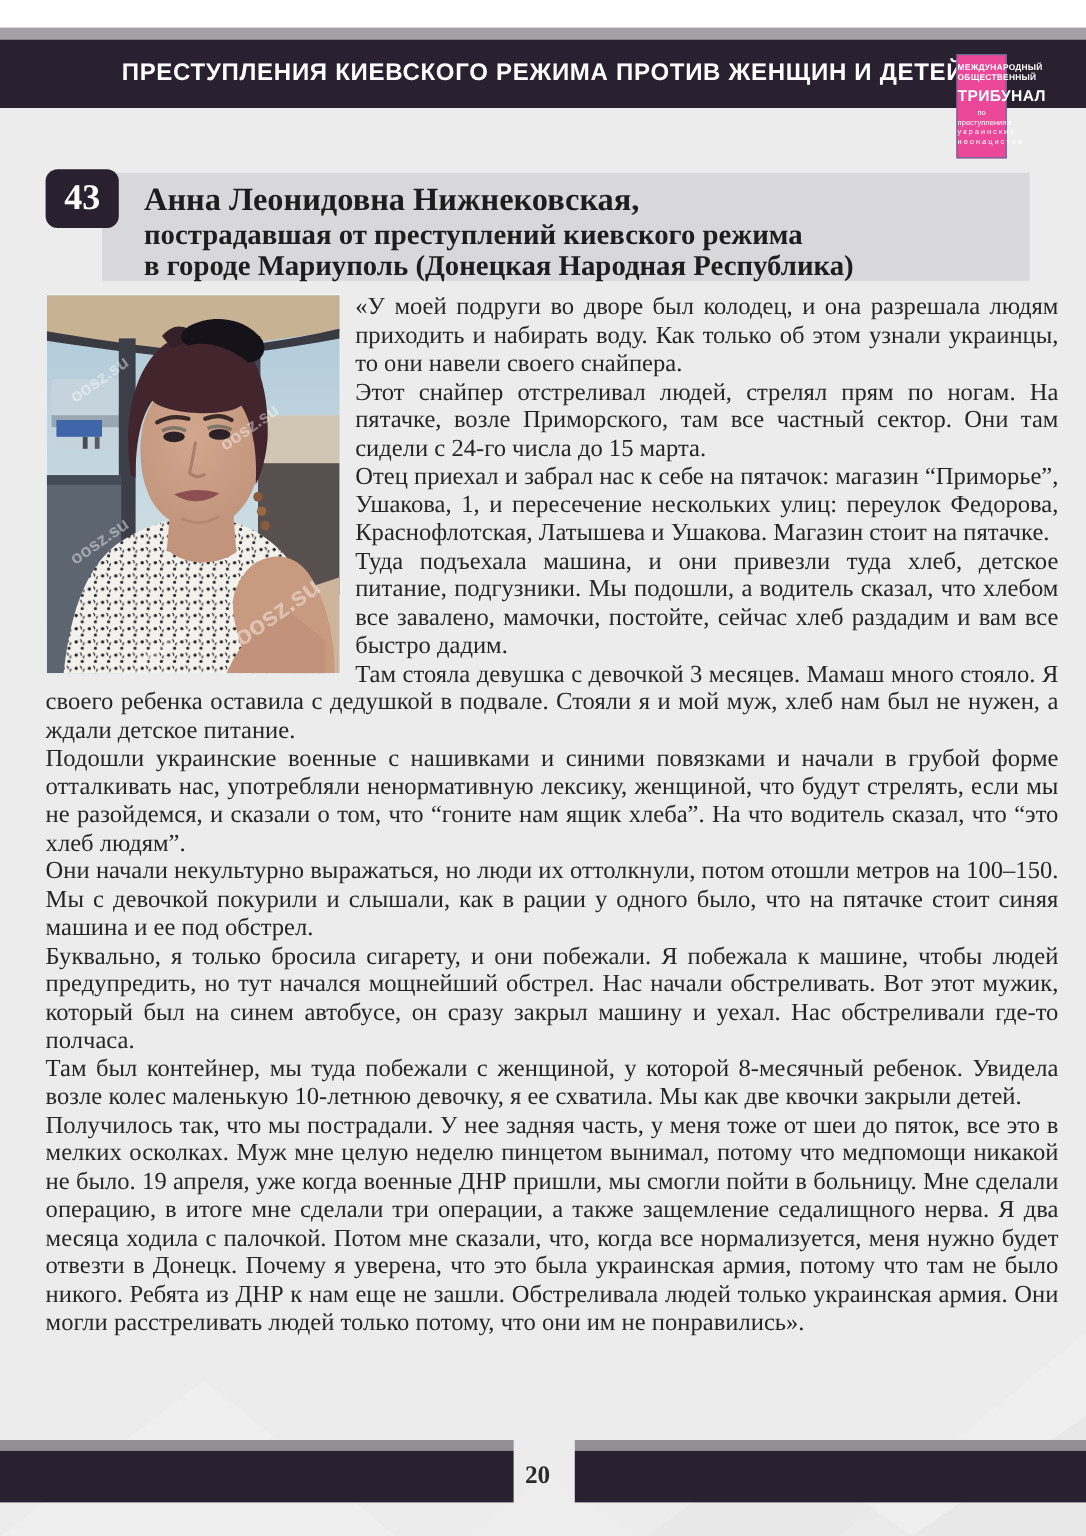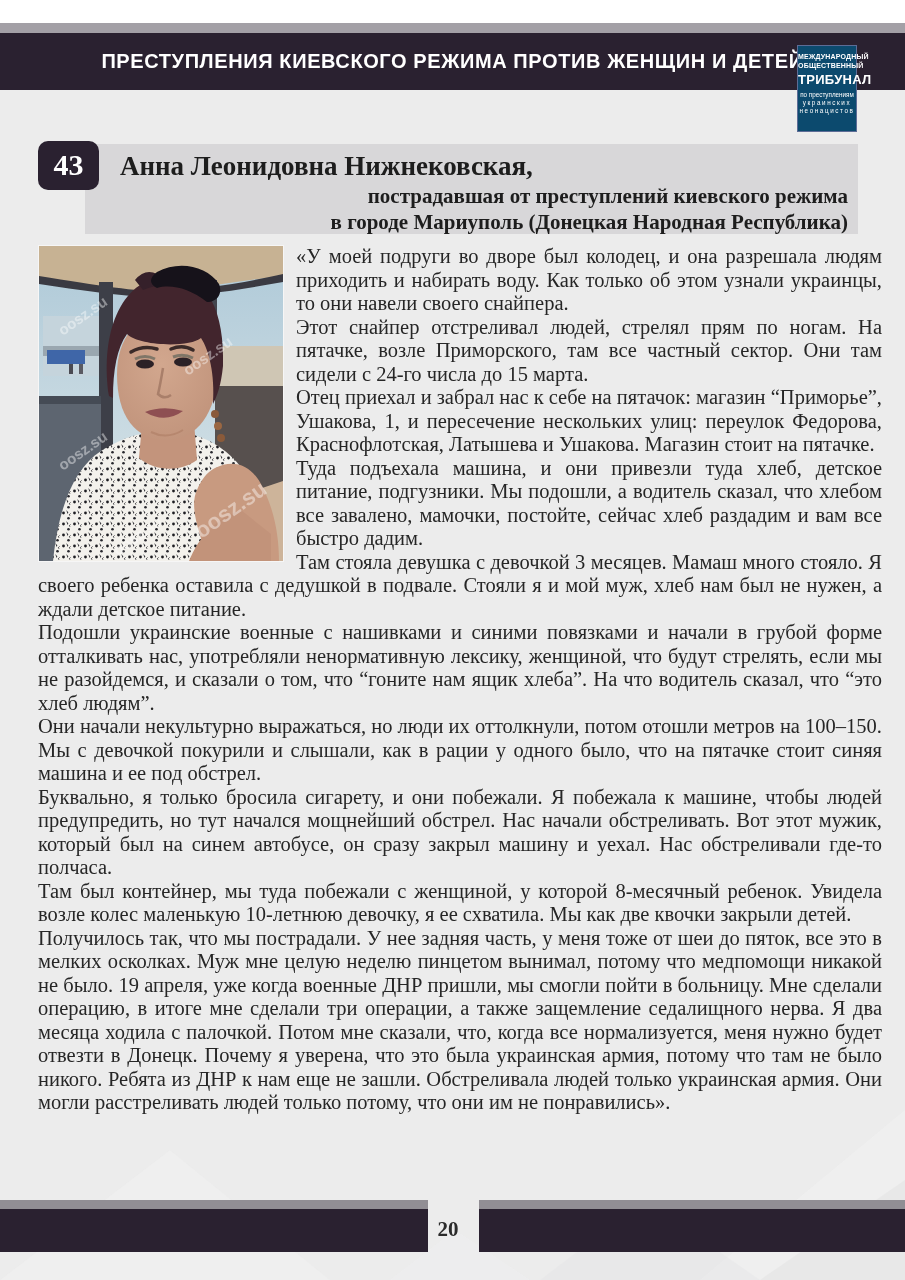--- a/index.html
+++ b/index.html
@@ -13,39 +13,39 @@
   .strip-gray  { position:absolute; left:0; top:23px; width:905px; height:10px; background:#a3a0a6; }
   .header-band {
     position:absolute; left:0; top:33px; width:905px; height:57px; background:#2a2130;
     display:flex; align-items:center; justify-content:center;
   }
   .header-title {
     font-family:"Liberation Sans", sans-serif; font-weight:bold; font-size:20px;
     letter-spacing:0.6px; color:#ffffff; white-space:nowrap;
   }
   .logo {
-    position:absolute; left:797px; top:45px; width:60px; height:87px;
-    background:#0c4a6e; border:1px solid #5d6c96; z-index:5;
+    position:absolute; left:797px; top:45px; width:42px; height:87px;
+    background:#ec4899; border:1px solid #5d6c96; z-index:5;
     font-family:"Liberation Sans", sans-serif; color:#ffffff; text-align:center;
     padding-top:6px; line-height:1;
   }
   .logo-l12 { font-size:7px; font-weight:bold; line-height:9px; letter-spacing:0.2px; }
   .logo-l3  { font-size:13px; font-weight:bold; line-height:15px; margin-top:2px; letter-spacing:0.3px; }
   .logo-l4  { font-size:6.3px; line-height:8px; margin-top:4px; }
   .logo-l56 { font-size:6.3px; line-height:8px; letter-spacing:1.6px; }
   .case-number {
     position:absolute; left:38px; top:141px; width:61px; height:49px; background:#2a2130;
     color:#ffffff; font-weight:bold; font-size:30px; text-align:center; line-height:48px; z-index:3;border-radius:10px;
   }
   .case-band {
     position:absolute; left:85px; top:144px; width:773px; height:90px; background:#d8d7d9;
     padding:6px 10px 16px 35px; z-index:2; color:#1d1d1d;
   }
   .case-name { font-size:27px; font-weight:bold; line-height:33px; }
-  .case-sub  { font-size:21px; font-weight:bold; line-height:26px;text-align:right; }
+  .case-sub  { font-size:24px; font-weight:bold; line-height:26px; }
   .body-text {
     position:absolute; left:38px; top:245px; width:844px;
     font-size:20.5px; line-height:23.5px; text-align:justify; color:#262626;
   }
   .body-text p { margin:0; }
   .photo-wrap {
     float:left; width:246px; height:317px; margin:0 12px 10px 0;
     border:1px solid #f6f6f6; position:relative; background:#cfd9de;
   }
   .footer-seg { position:absolute; z-index:2; }

